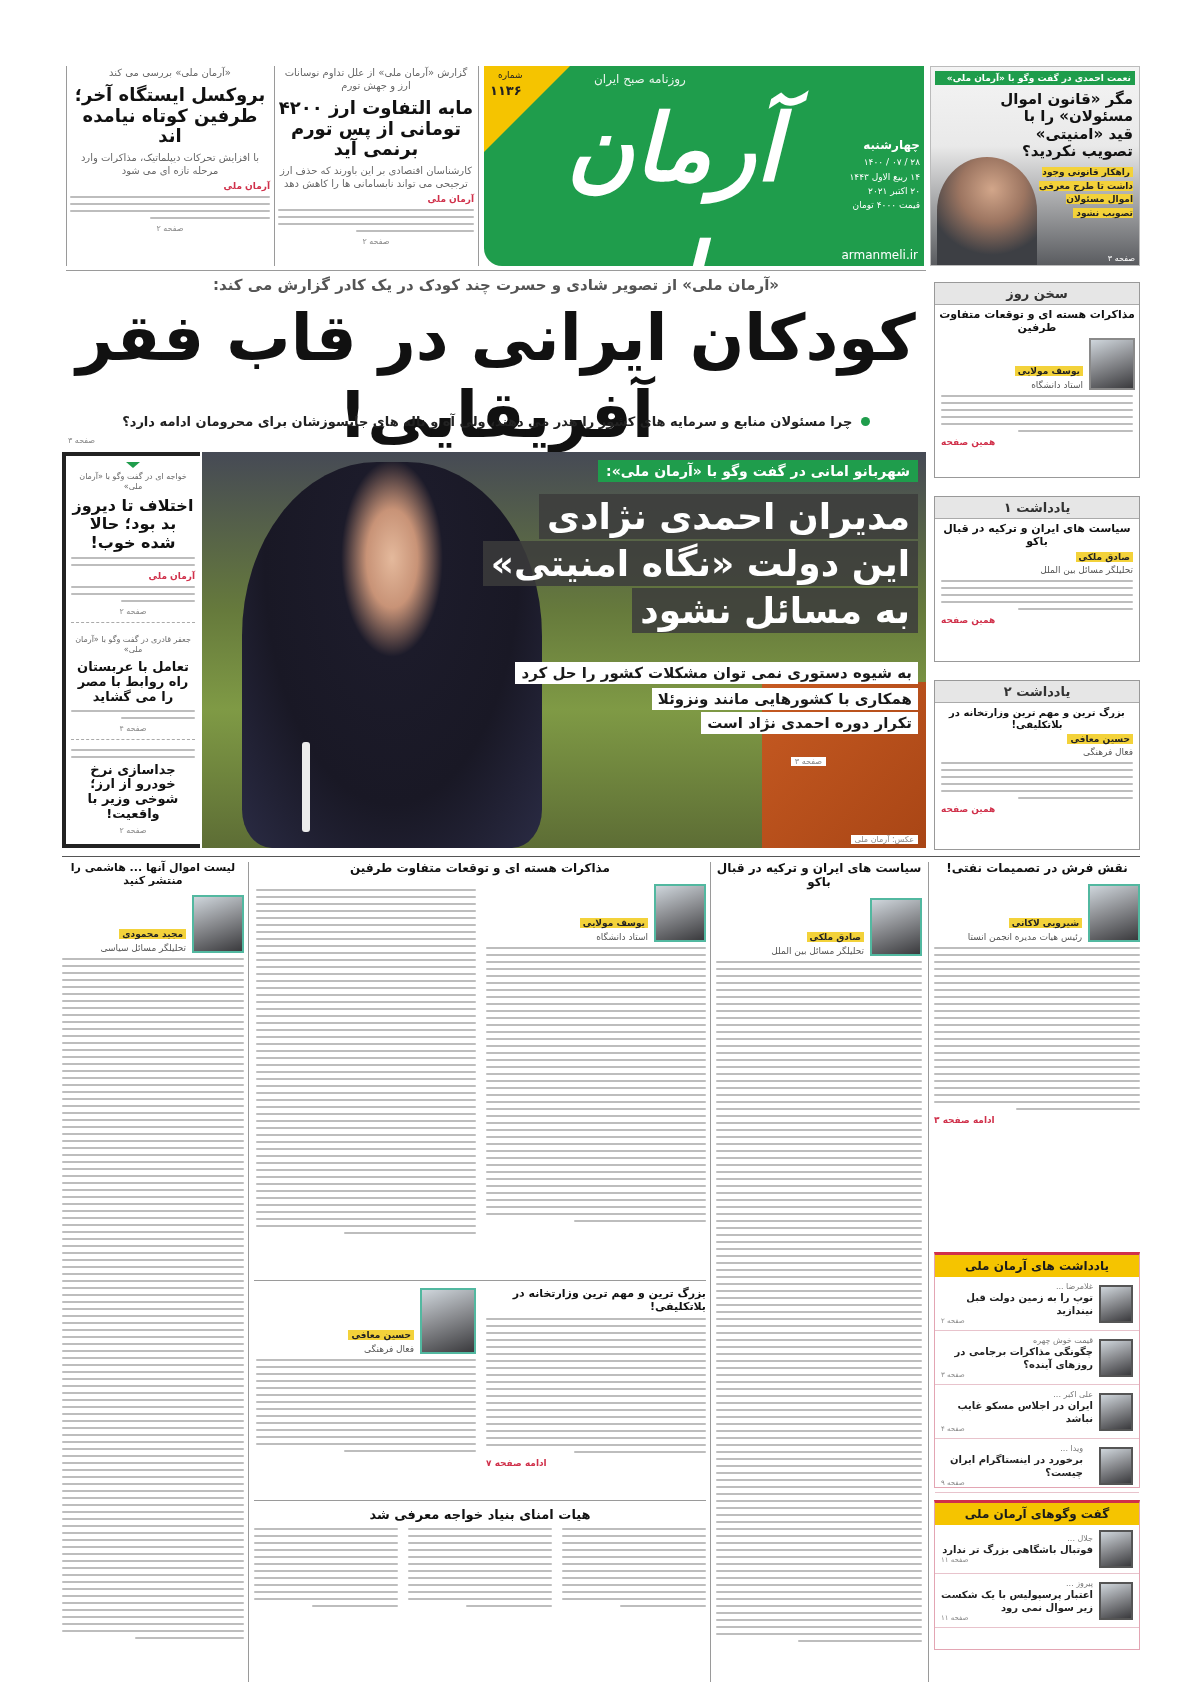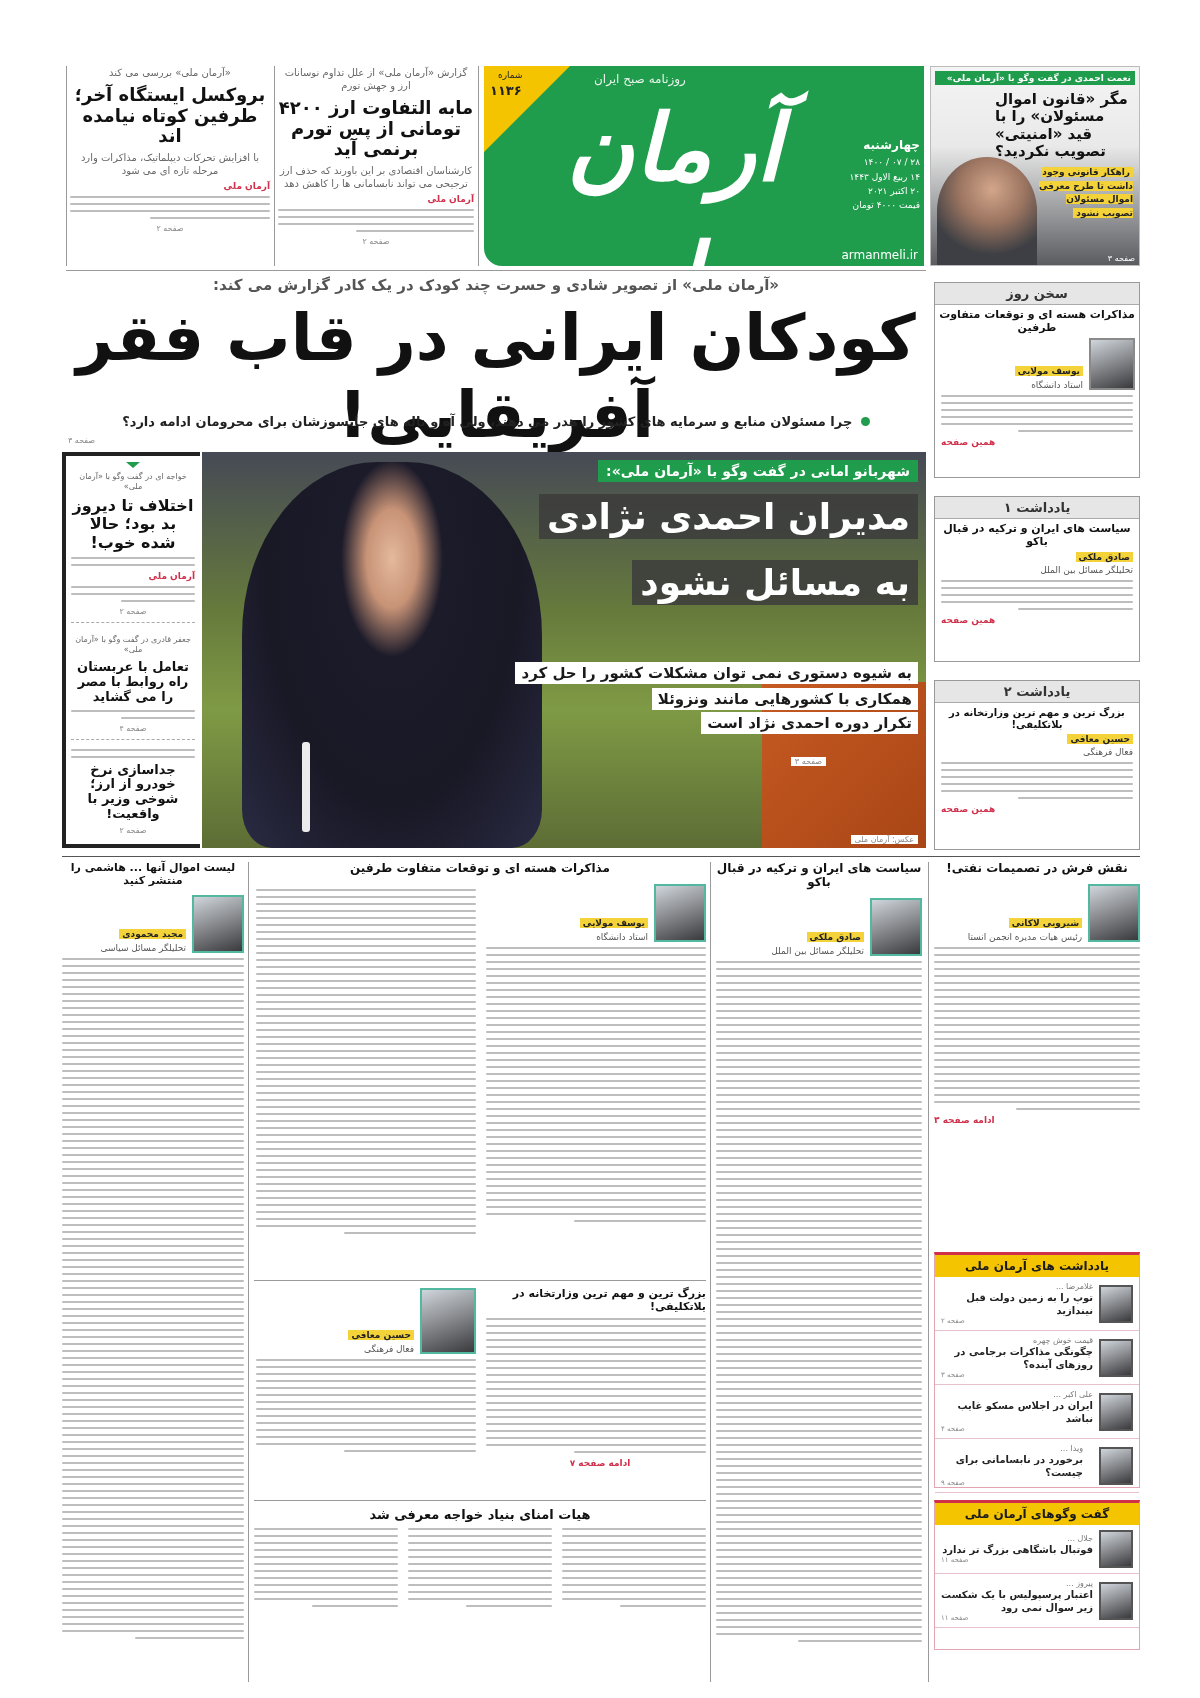--- a/index.html
+++ b/index.html
@@ -67,21 +67,21 @@
       <i></i>
       <i></i>
       <i></i>
       <i class="short"></i>
     </div>
   <div class="pagehint" style="text-align:center;">صفحه ۲</div>
 </div>
 
 <div class="abs" style="left:930px; top:66px; width:210px; height:200px; border:1px solid #bbb; background:linear-gradient(180deg,#f4f4f4 0%,#e9e9e9 40%,#5a5c60 100%); overflow:hidden;">
   <div class="tag-green" style="font-size:9px; padding:2px 4px; margin:4px;">نعمت احمدی در گفت وگو با «آرمان ملی»</div>
-  <div class="hl" style="font-size:15px; text-align:left; padding:2px 6px; width:150px; margin-right:0;">مگر «قانون اموال مسئولان» را با قید «امنیتی» تصویب نکردید؟</div>
+  <div class="hl" style="font-size:15px; text-align:right; padding:2px 6px; width:150px; margin-right:0;">مگر «قانون اموال مسئولان» را با قید «امنیتی» تصویب نکردید؟</div>
   <div style="width:100px; margin:4px 6px; font-size:9px; line-height:1.5;"><span class="yellow-hl">راهکار قانونی وجود داشت تا طرح معرفی اموال مسئولان تصویب نشود</span></div>
   <div class="abs photo" style="left:6px; top:90px; width:100px; height:108px; border:none; border-radius:50% 50% 0 0; background:radial-gradient(circle at 55% 30%,#d2a68a 0%,#9c7561 35%,#3d3f44 70%);"></div>
   <div class="pagehint abs" style="right:4px; bottom:2px; color:#fff;">صفحه ۳</div>
 </div>
 
 <div class="hrule" style="left:66px; top:270px; width:860px;"></div>
 <div class="abs kicker" style="left:66px; top:276px; width:860px; font-size:15px; color:#555; font-weight:bold;">«آرمان ملی» از تصویر شادی و حسرت چند کودک در یک کادر گزارش می کند:</div>
 <div class="abs hl" style="left:66px; top:300px; width:860px; font-size:64px; letter-spacing:-1px; line-height:1.2;">کودکان ایرانی در قاب فقر آفریقایی!</div>
 <div class="abs" style="left:66px; top:414px; width:860px; text-align:center; font-size:13px; font-weight:bold; color:#222;">
   <span style="display:inline-block; width:9px; height:9px; border-radius:50%; background:#1f9d4c; margin-left:4px;"></span>
@@ -91,21 +91,21 @@
 
 <div class="abs" style="left:202px; top:452px; width:724px; height:396px; overflow:hidden; background:#55603a;">
   <div class="abs" style="left:0; top:0; width:100%; height:100%; background:linear-gradient(180deg,#464a55 0%,#667a3c 40%,#7f9a45 65%,#5d6d35 100%);"></div>
   <div class="abs" style="left:560px; top:230px; width:170px; height:170px; background:linear-gradient(135deg,#c65a22 0%,#a84515 100%);"></div>
   <div class="abs" style="left:40px; top:10px; width:300px; height:386px; background:radial-gradient(ellipse at 50% 25%,#e4b99c 0%,#c89377 12%,#1c1b2a 24%,#191825 60%,#2a2b44 100%); border-radius:45% 45% 10% 10%;"></div>
   <div class="abs" style="left:100px; top:290px; width:8px; height:90px; background:#ececec; border-radius:3px;"></div>
 
   <div class="abs tag-green" style="right:8px; top:8px; font-size:14px; padding:3px 8px;">شهربانو امانی در گفت وگو با «آرمان ملی»:</div>
   <div class="abs" style="right:8px; top:42px; text-align:right;">
     <div style="display:inline-block; background:rgba(60,60,60,0.85); color:#fff; font-weight:bold; font-size:36px; padding:2px 8px; margin-bottom:2px;">مدیران احمدی نژادی</div><br>
-    <br>
+    <div style="display:inline-block; background:rgba(60,60,60,0.85); color:#fff; font-weight:bold; font-size:36px; padding:2px 8px; margin-bottom:2px;">این دولت «نگاه امنیتی»</div><br>
     <div style="display:inline-block; background:rgba(60,60,60,0.85); color:#fff; font-weight:bold; font-size:36px; padding:2px 8px;">به مسائل نشود</div>
   </div>
   <div class="abs" style="right:8px; top:210px; text-align:right;">
     <div style="display:inline-block; background:#fff; font-weight:bold; font-size:15px; padding:2px 6px; margin-bottom:4px;">به شیوه دستوری نمی توان مشکلات کشور را حل کرد</div><br>
     <div style="display:inline-block; background:#fff; font-weight:bold; font-size:15px; padding:2px 6px; margin-bottom:2px;">همکاری با کشورهایی مانند ونزوئلا</div><br>
     <div style="display:inline-block; background:#fff; font-weight:bold; font-size:15px; padding:2px 6px;">تکرار دوره احمدی نژاد است</div>
   </div>
   <div class="abs pagehint" style="right:100px; top:305px; background:#fff; padding:0 4px;">صفحه ۳</div>
   <div class="abs pagehint" style="right:8px; bottom:4px; background:#fff; padding:0 4px;">عکس: آرمان ملی</div>
 </div>
@@ -596,21 +596,21 @@
           <i></i>
           <i></i>
           <i></i>
           <i></i>
           <i></i>
           <i></i>
           <i></i>
           <i></i>
           <i class="short"></i>
         </div>
-      <div class="redlink" style="text-align:center;margin-left:8px;">ادامه صفحه ۷</div>
+      <div class="redlink" style="text-align:left;">ادامه صفحه ۷</div>
     </div>
     <div style="width:220px;">
       <div style="display:flex; gap:6px; align-items:flex-end;">
         <div class="photo" style="width:56px; height:66px;"></div>
         <div style="font-size:9px;">
           <div><span class="yellow-hl">حسین معافی</span></div>
           <div style="color:#555; margin-top:4px;">فعال فرهنگی</div>
         </div>
       </div>
       <div class="body-lines" id="bs1a">
@@ -705,21 +705,21 @@
         <div style="flex: 1 1 0%; font-size: 8px;">
           <div style="color: rgb(119, 119, 119);">علی اکبر ...</div>
           <div style="font-weight: bold; font-size: 10px; color: rgb(34, 34, 34); line-height: 1.3;">ایران در اجلاس مسکو غایب نباشد</div>
           <div style="font-size: 7px; color: rgb(136, 136, 136); text-align: left;">صفحه ۴</div>
         </div>
       </div>
       <div style="display: flex; gap: 16px; padding: 5px 6px; border-bottom: 1px solid rgb(232, 195, 204); align-items: center;">
         <div class="photo" style="width: 34px; height: 38px; flex: 0 0 auto; border-color: rgb(85, 85, 85);"></div>
         <div style="flex: 1 1 0%; font-size: 8px;">
           <div style="color: rgb(119, 119, 119);">ویدا ...</div>
-          <div style="font-weight: bold; font-size: 10px; color: rgb(34, 34, 34); line-height: 1.3;">برخورد در نابسامانی برای چیست؟</div>
+          <div style="font-weight: bold; font-size: 10px; color: rgb(34, 34, 34); line-height: 1.3;">برخورد در اینستاگرام ایران چیست؟</div>
           <div style="font-size: 7px; color: rgb(136, 136, 136); text-align: left;">صفحه ۹</div>
         </div>
       </div>
     </div>
 </div>
 
 <div class="abs" style="left:934px; top:1500px; width:206px; height:150px; border:1px solid #e3a5b3; border-top:3px solid #d0304a;">
   <div style="background:#f5c400; text-align:center; font-weight:bold; font-size:12px; padding:4px 0;">گفت وگوهای آرمان ملی</div>
   <div id="interviews-list">
       <div style="display: flex; gap: 6px; padding: 5px 6px; border-bottom: 1px solid rgb(232, 195, 204); align-items: center;">

